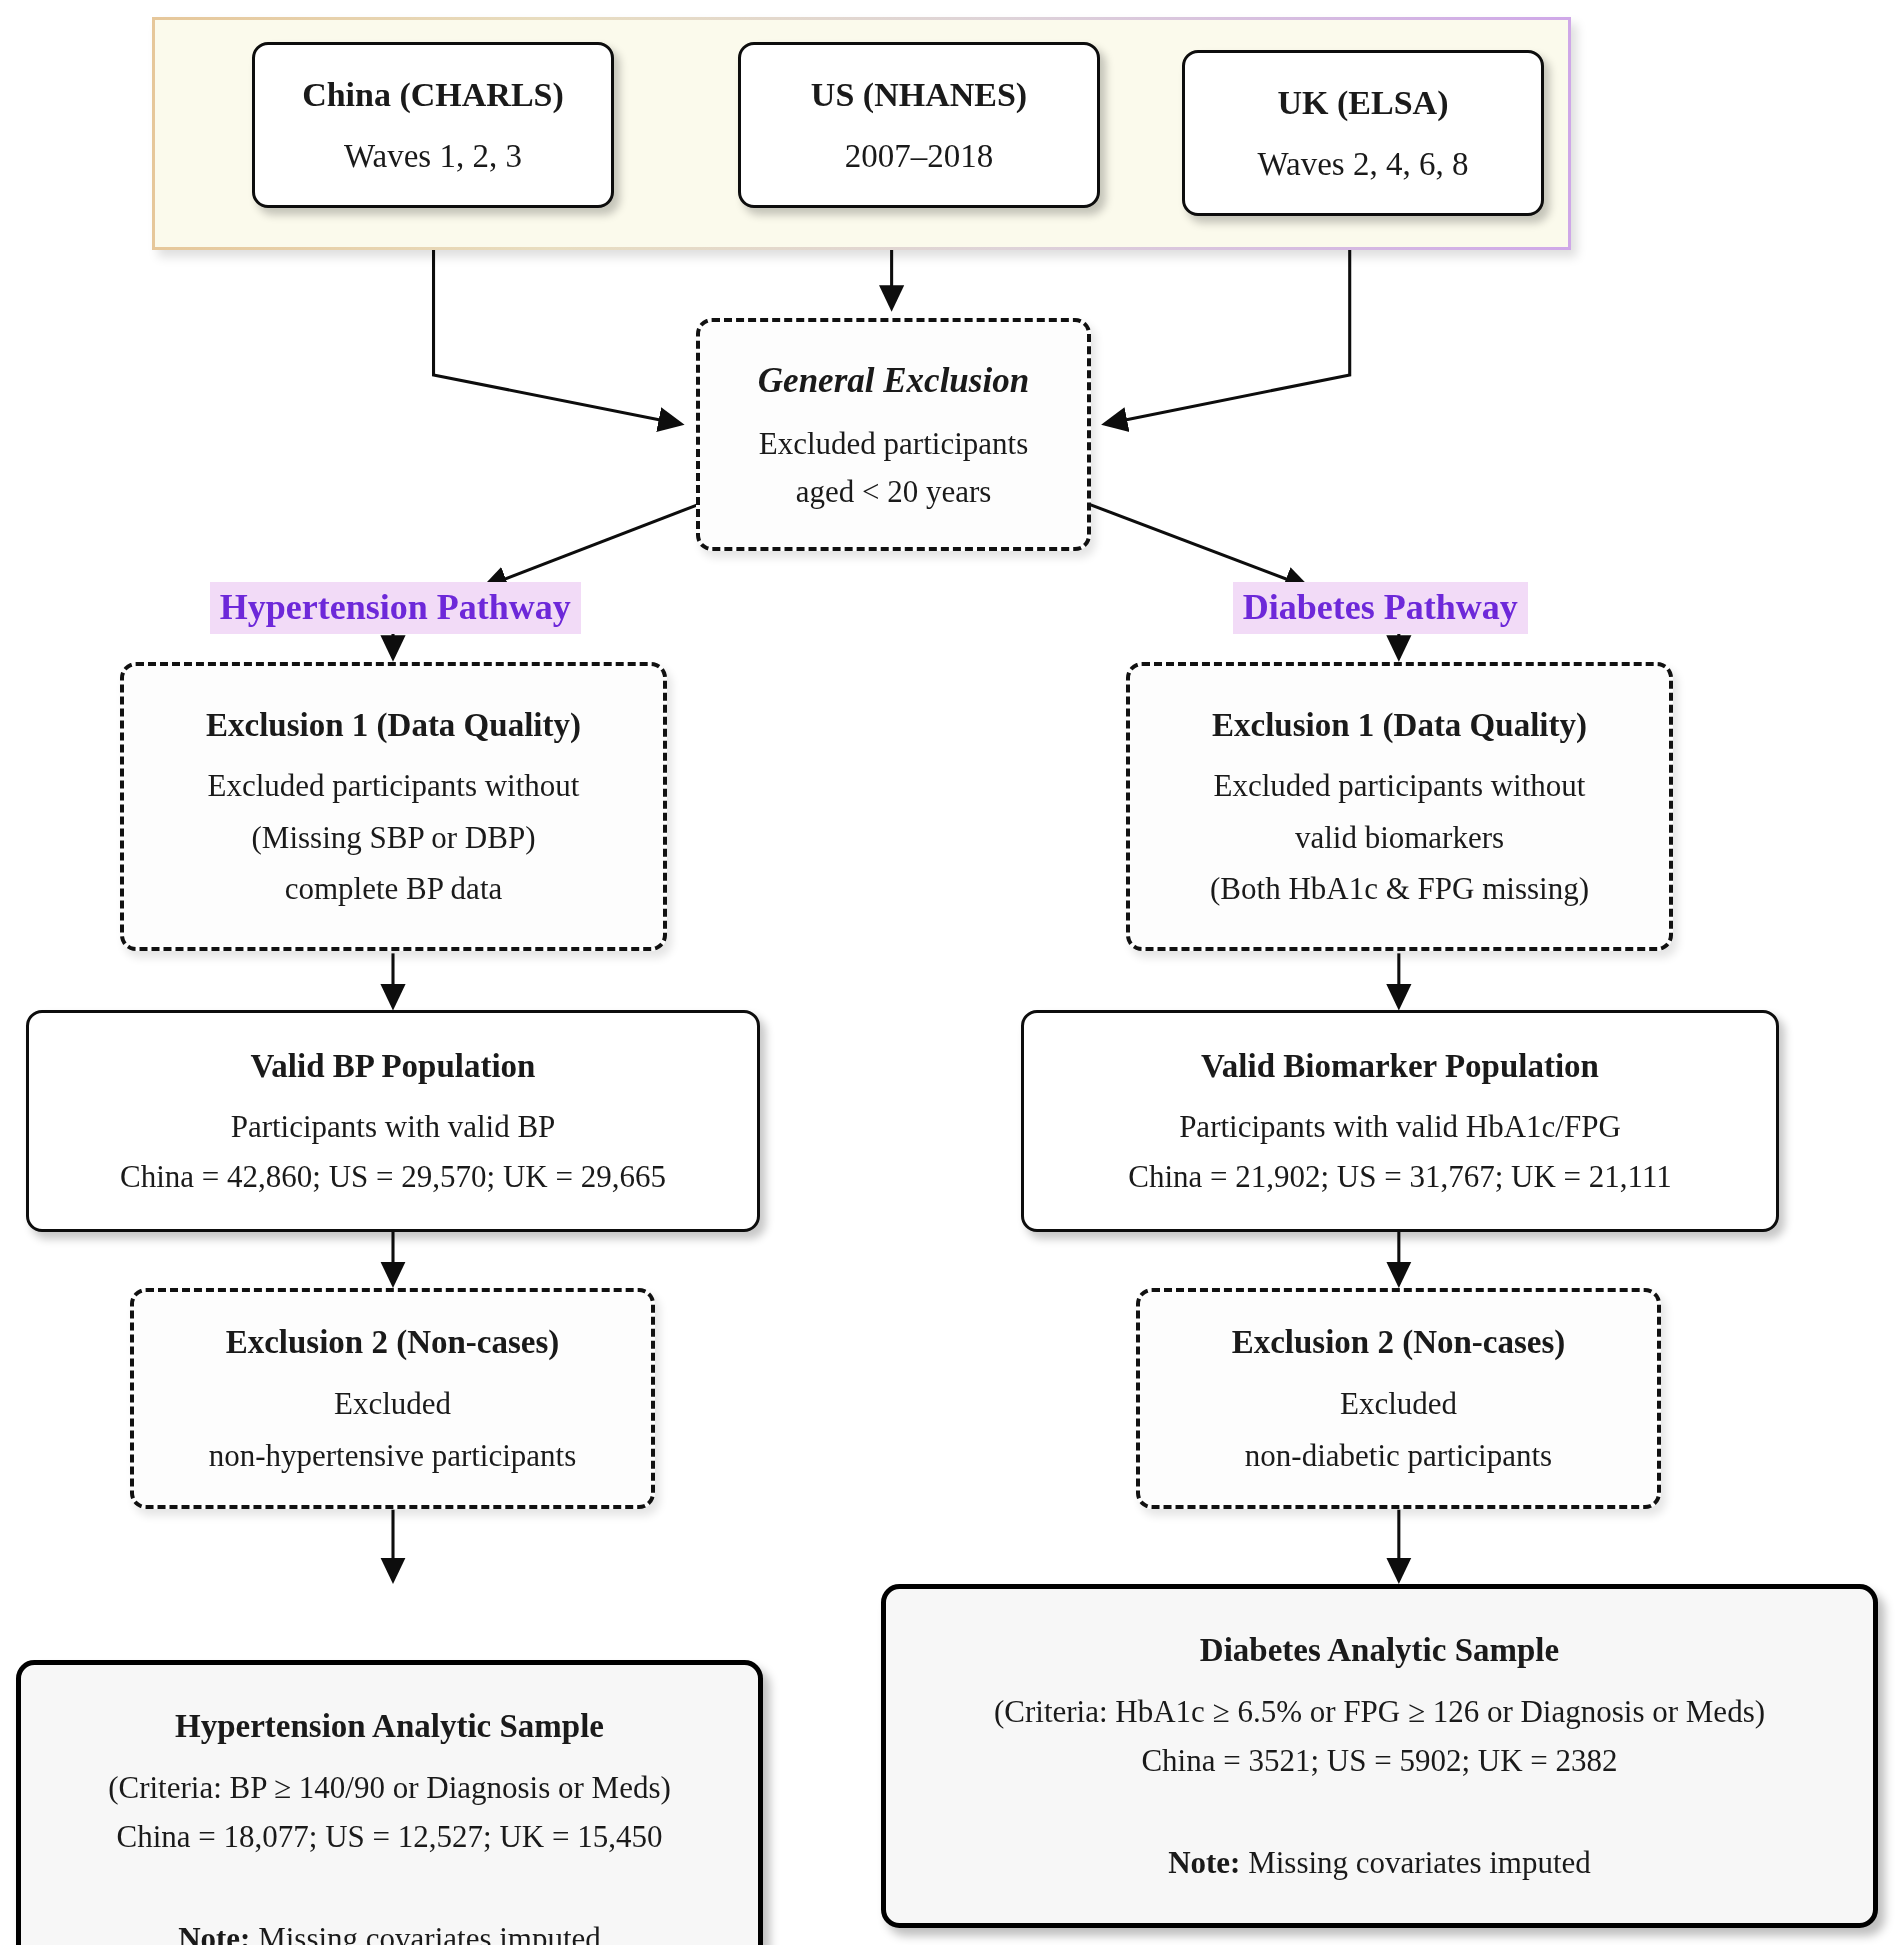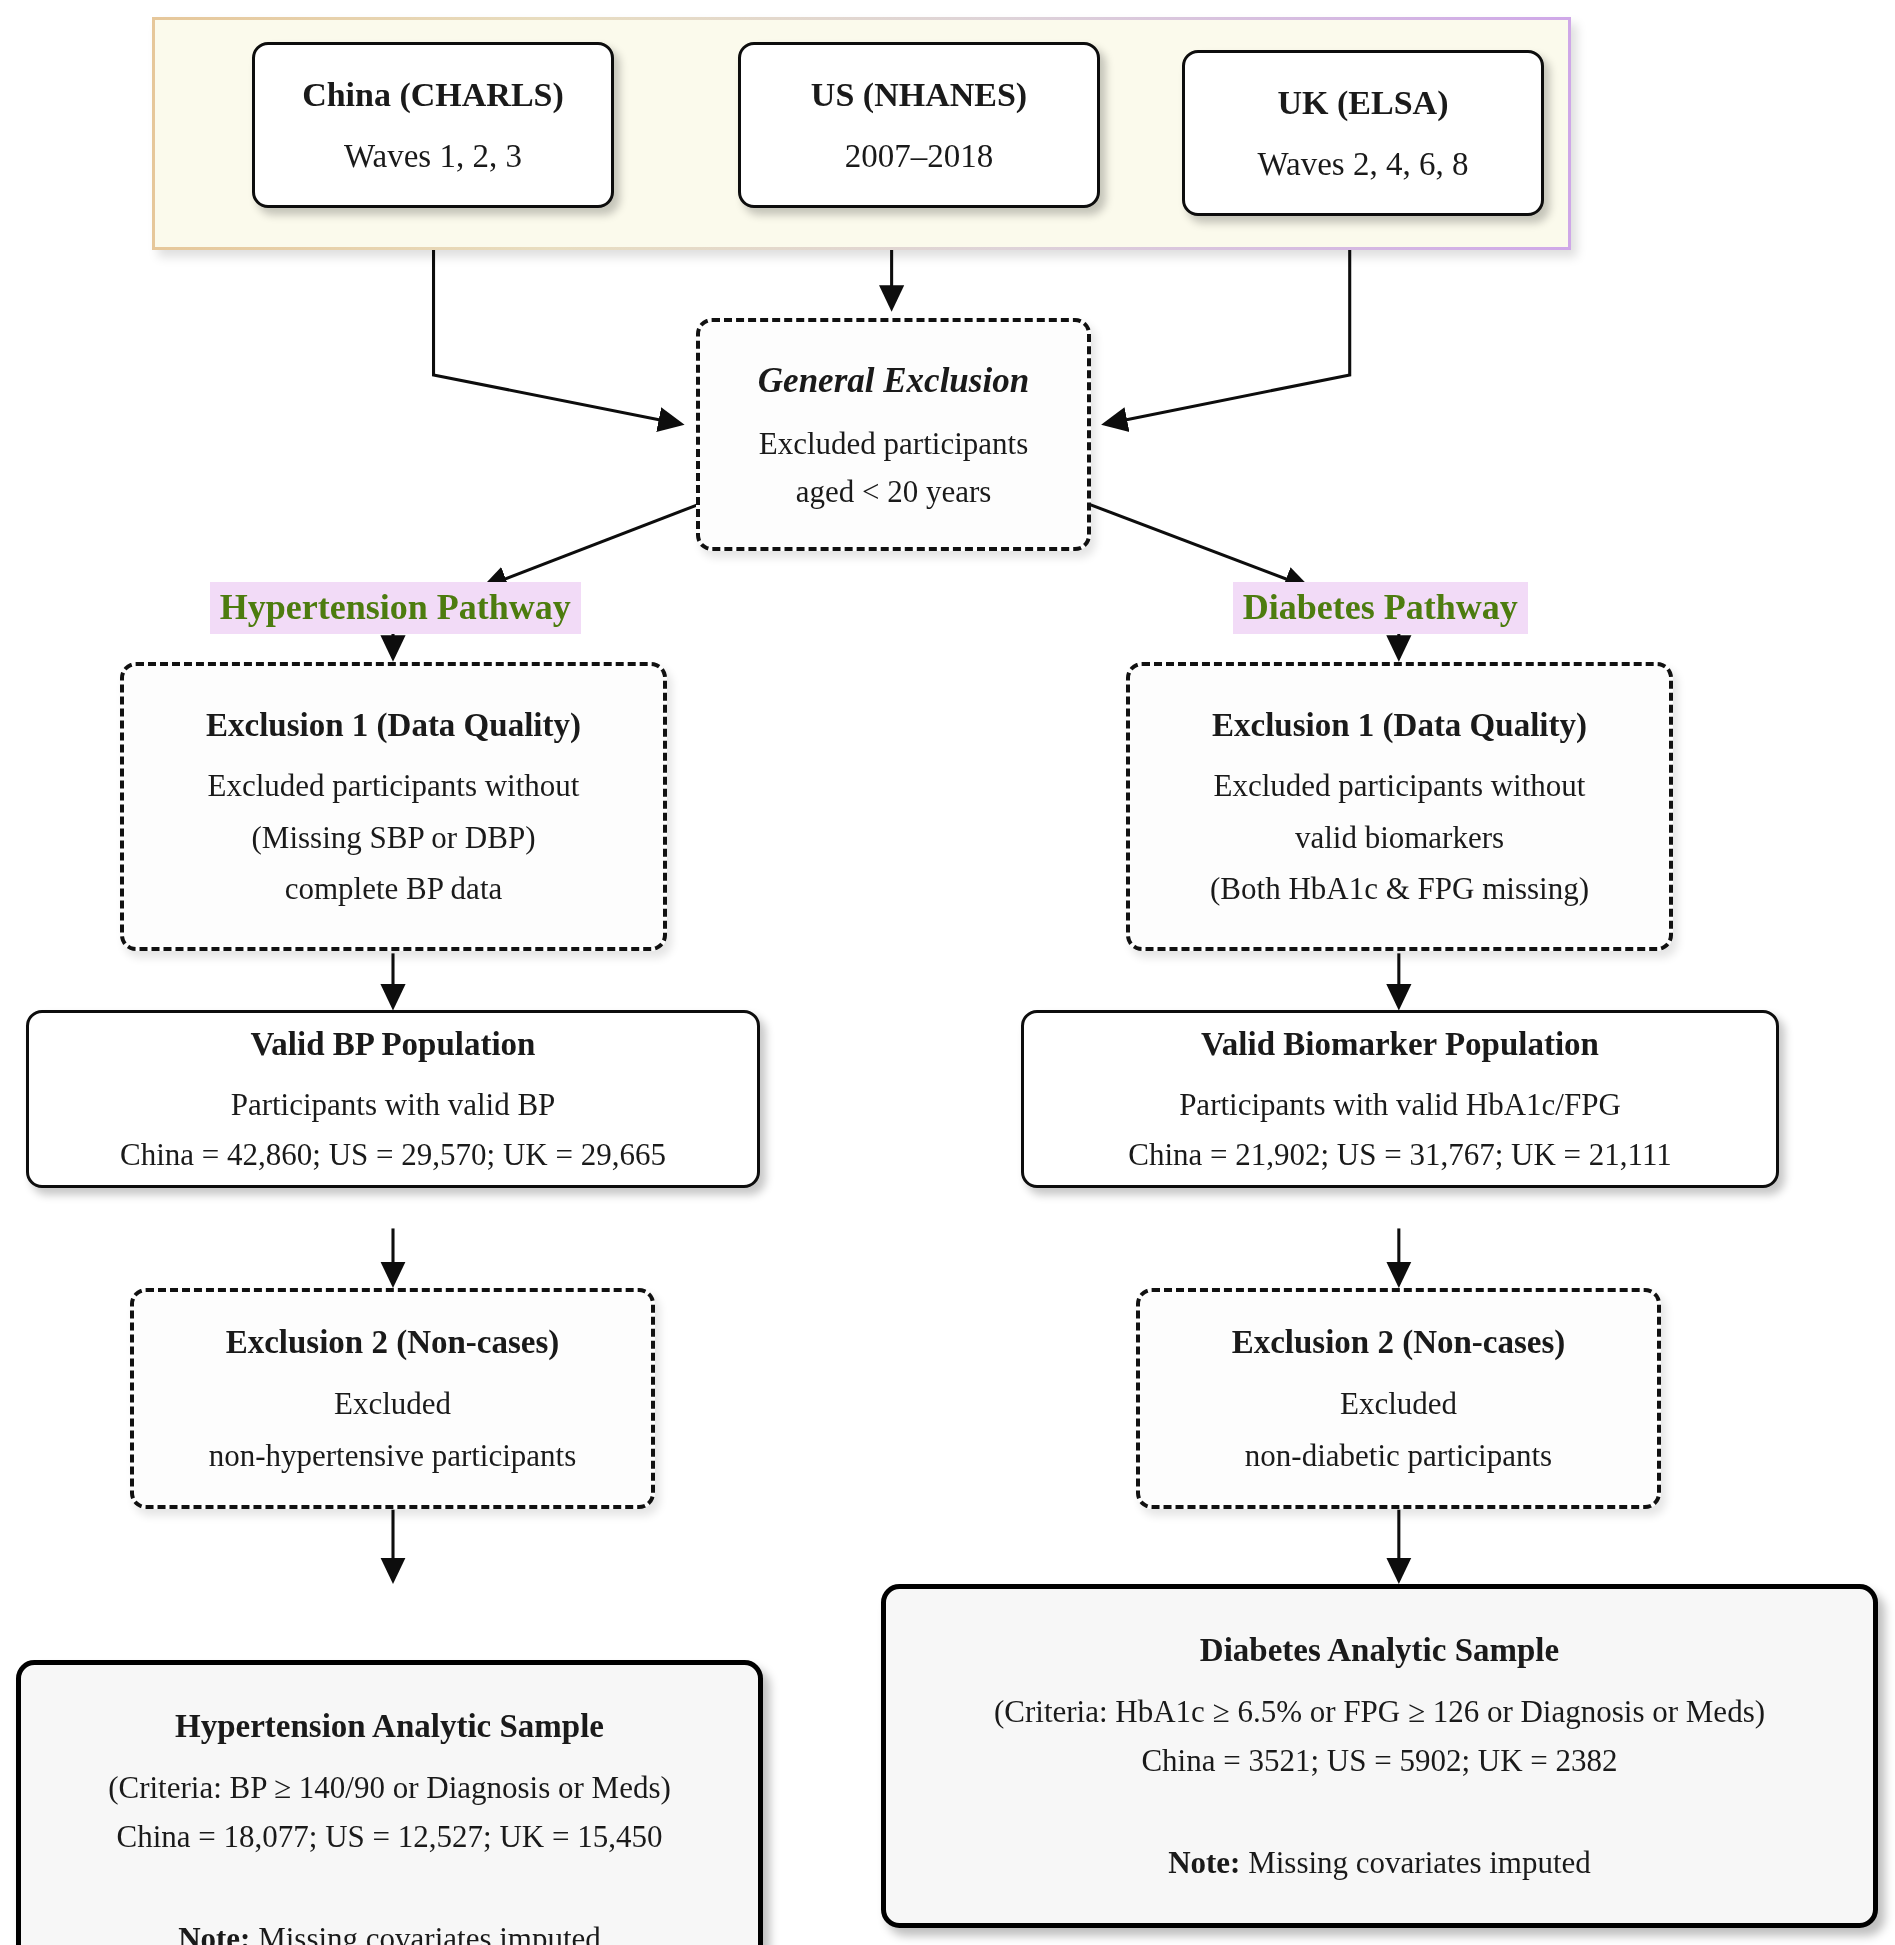--- a/index.html
+++ b/index.html
@@ -91,36 +91,36 @@
 
   
   .pathway-chip {
     position: absolute;
     background: #f2dbf7;
     font-weight: bold;
     font-size: 36px;
     line-height: 1.18;
     padding: 3.7px 9.8px 6.1px 9.8px;
     white-space: nowrap;
-    color: #4d7c0f;
+    color: #6d28d9;
   }
 
   
   .exc1 {
     width: 547px;
     height: 289px;
     font-size: 31px;
     line-height: 1.66;
   }
   .exc1 .ttl { font-size: 33px; margin-bottom: 7.4px; }
 
   
   .valid {
     width: 734px;
-    height: 178px;
+    height: 222px;
     font-size: 31px;
     line-height: 1.62;
   }
   .valid .ttl { font-size: 33px; margin-bottom: 8.6px; }
 
   
   .exc2 {
     width: 525px;
     height: 221px;
     font-size: 31px;

